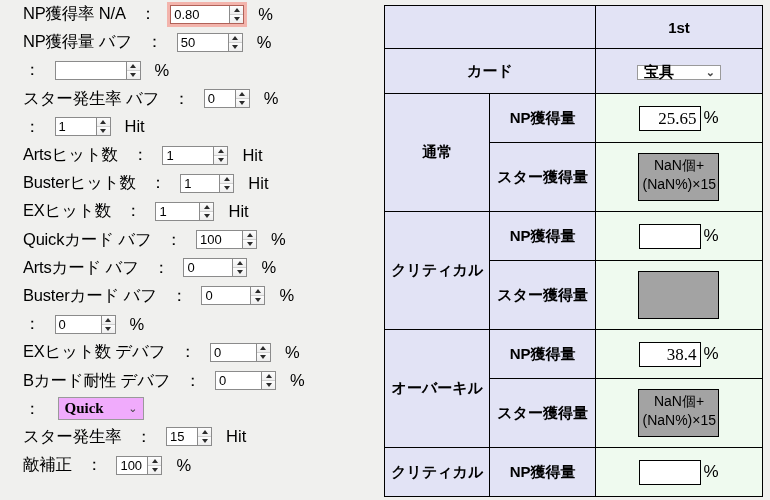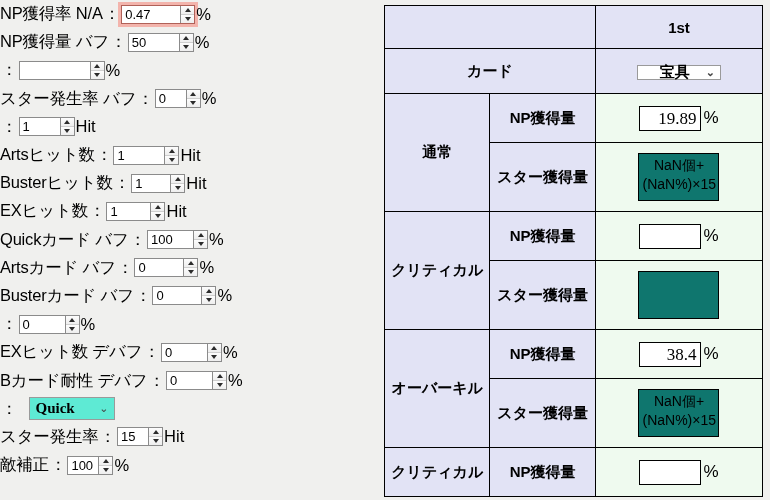--- a/index.html
+++ b/index.html
@@ -20,24 +20,25 @@
     position: absolute;
     left: 0;
     top: 0;
     width: 385px;
     height: 500px;
   }
   .param-row {
     display: flex;
     align-items: center;
     height: 28.2px;
-    padding-left: 0;
+    padding-left: 23px;
     font-size: 16.5px;
     color: #000;
     white-space: nowrap;
+    gap: 13px;
   }
   .param-label {
     font-size: 16.5px;
     letter-spacing: -0.2px;
   }
   .colon { padding: 0 1px; }
 
   
   .spin {
     display: inline-flex;
@@ -90,24 +91,24 @@
 
   .unit { font-size: 16.5px; padding-left: 1px; }
 
   
   .sel {
     display: inline-flex;
     align-items: center;
     justify-content: space-between;
     height: 23px;
     border: 1px solid #9a9a9a;
-    background: #5eead4;
+    background: #f0abfc;
     box-sizing: border-box;
     padding: 0 5px 0 6px;
-    margin-left: 10px;
+    margin-left: 3px;
     vertical-align: middle;
   }
   .sel .sel-val {
     font-size: 15px;
     font-weight: bold;
     color: #000;
     font-family: "Liberation Serif", serif;
   }
   .chev {
     margin-left: 16px;
@@ -161,35 +162,35 @@
   .pct {
     font-size: 17px;
     vertical-align: middle;
     padding-left: 2px;
     font-family: "Liberation Sans", sans-serif;
     font-weight: normal;
   }
   .starbox {
     display: inline-block;
     border: 1.5px solid #000;
-    background: #0f766e;
+    background: #a3a3a3;
     box-sizing: border-box;
     width: 81px;
     min-height: 48px;
     padding: 2px 3px;
     font-size: 14px;
     line-height: 19px;
     font-family: "Liberation Sans", sans-serif;
     font-weight: normal;
     text-align: center;
   }
   .sel-cell {
     display: inline-flex;
     align-items: center;
-    justify-content: flex-end;
+    justify-content: space-between;
     width: 84px;
     height: 15px;
     border: 1px solid #9a9a9a;
     background: #fff;
     box-sizing: border-box;
     padding: 0 5px 0 6px;
   }
   .sel-cell .sel-val {
     font-size: 15px;
     font-weight: bold;
@@ -197,21 +198,21 @@
   }
 </style>
 </head>
 <body>
 
 <div id="left-panel">
     <div class="param-row">
       <span class="param-label">NP獲得率  N/A</span>
       <span class="colon">：</span>
       <span class="spin focused">
-        <span class="val" style="width: 58px;">0.47</span>
+        <span class="val" style="width: 58px;">0.80</span>
         <span class="arrows">
           <span class="a">
             <span class="tri-up"></span>
           </span>
           <span class="a">
             <span class="tri-dn"></span>
           </span>
         </span>
       </span>
       <span class="unit">%</span>
@@ -471,21 +472,21 @@
       <tr>
         <td colspan="2" style="height: 44px;">カード</td>
         <td><span class="sel-cell">
             <span class="sel-val">宝具</span>
             <span class="chev">⌄</span>
           </span></td>
       </tr>
       <tr>
         <td class="col-a" rowspan="2">通常</td>
         <td class="col-b" style="height: 48px;">NP獲得量</td>
-        <td class="col-c val-cell"><span class="valbox">19.89</span><span class="pct">%</span></td>
+        <td class="col-c val-cell"><span class="valbox">25.65</span><span class="pct">%</span></td>
       </tr>
       <tr>
         <td class="col-b" style="height: 68px;">スター獲得量</td>
         <td class="col-c val-cell"><span class="starbox"><div>NaN個+</div><div>(NaN%)×15</div></span></td>
       </tr>
       <tr>
         <td class="col-a" rowspan="2">クリティカル</td>
         <td class="col-b" style="height: 48px;">NP獲得量</td>
         <td class="col-c val-cell"><span class="valbox"></span><span class="pct">%</span></td>
       </tr>

